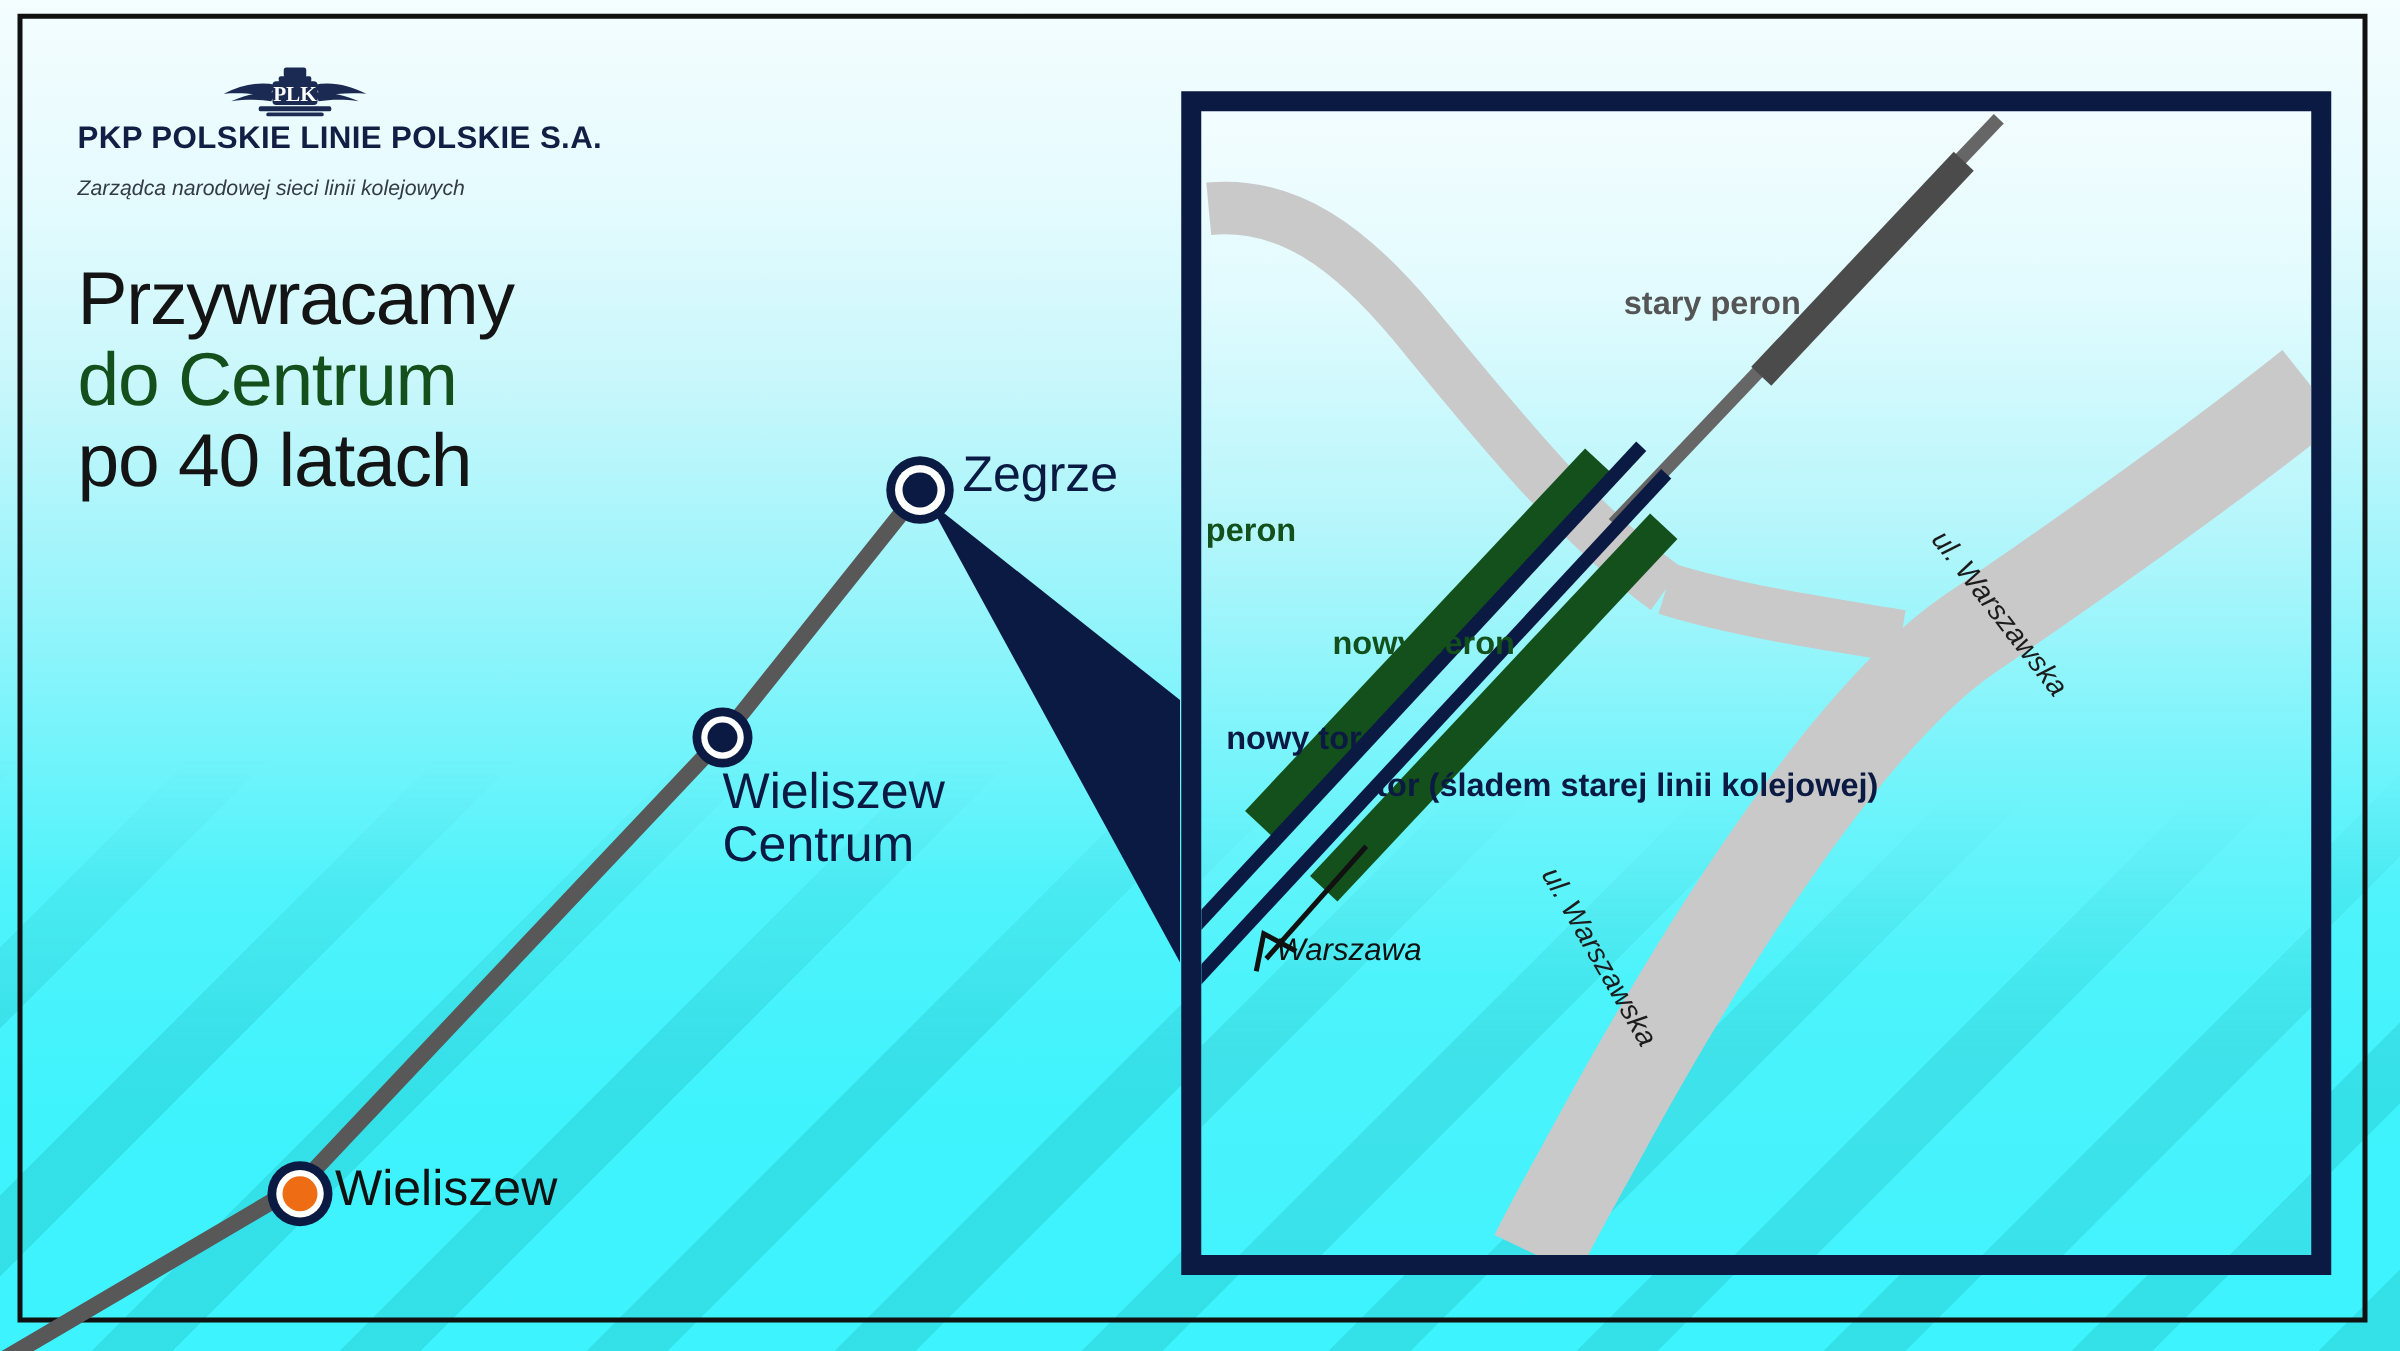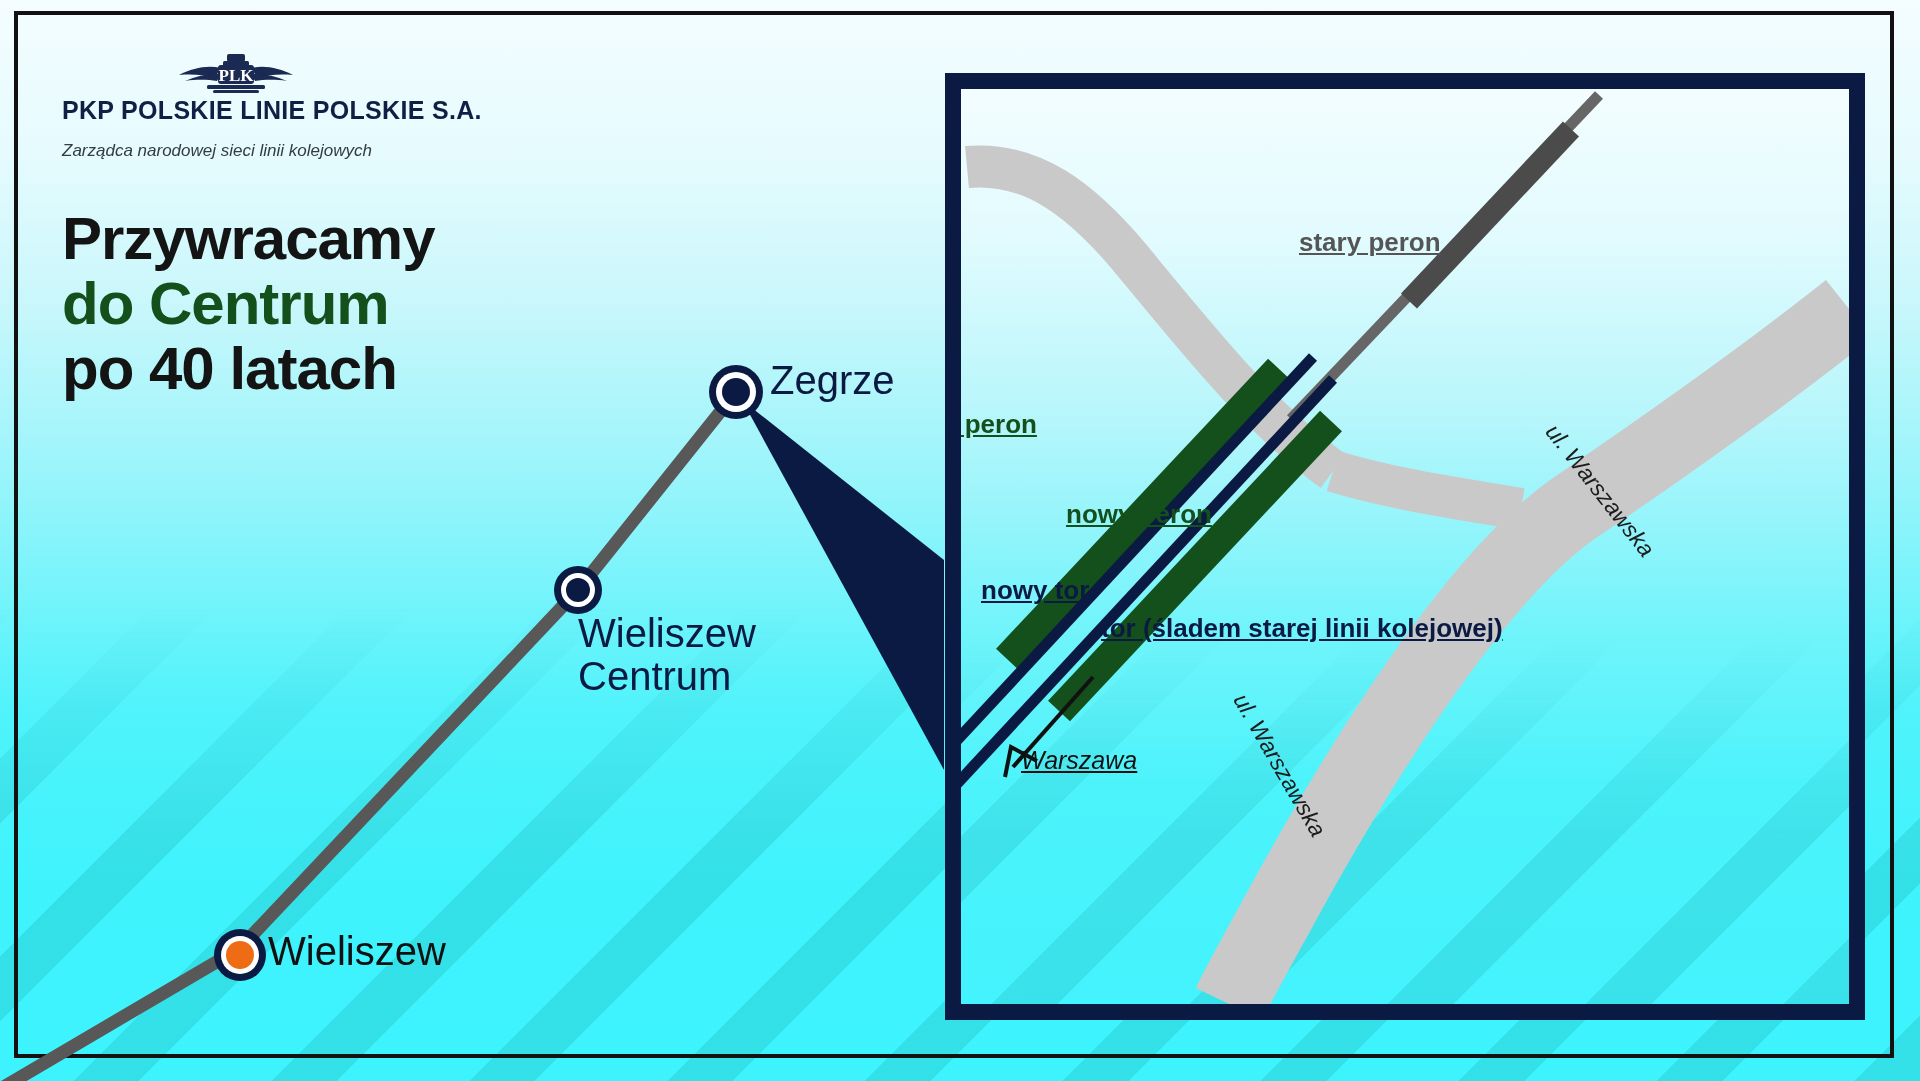--- a/index.html
+++ b/index.html
@@ -23,21 +23,21 @@
 
   
   .brand{position:absolute;left:62px;top:52px;width:470px;}
   .plk-logo{display:block;margin:0 0 2px 115px;}
   .brand-name{font-size:25px;font-weight:bold;color:#121f45;letter-spacing:0.3px;
     font-family:"Liberation Sans",sans-serif;white-space:nowrap;}
   .brand-tag{margin-top:16px;font-size:17px;font-style:italic;color:#333b45;
     font-family:"Liberation Sans",sans-serif;white-space:nowrap;}
 
   .headline{position:absolute;left:62px;top:207px;width:640px;
-    font-size:60px;line-height:1.08;font-weight:bold;letter-spacing:-1px;}
+    font-size:60px;line-height:1.08;font-weight:normal;letter-spacing:-1px;}
   .hl-black{color:#141414;display:block;}
   .hl-green{color:#14501c;display:block;}
 
   
   .route-svg{position:absolute;left:0;top:0;width:1920px;height:1081px;}
 
   .stop-label{position:absolute;font-family:"Liberation Sans",sans-serif;
     font-size:40px;white-space:nowrap;line-height:1.07;}
   .stop-zegrze{left:770px;top:359px;color:#0b1a42;}
   .stop-wcentrum{left:578px;top:612px;color:#0b1a42;}
@@ -50,21 +50,21 @@
   .inset-stripes{position:absolute;left:0;top:0;width:100%;height:100%;
     background:repeating-linear-gradient(-45deg,
       rgba(0,128,128,0.14) 0px,rgba(0,128,128,0.14) 46px,
       rgba(0,0,0,0) 46px,rgba(0,0,0,0) 140px);
     -webkit-mask-image:linear-gradient(to bottom,rgba(0,0,0,0) 0%,rgba(0,0,0,0) 60%,rgba(0,0,0,1) 82%,rgba(0,0,0,1) 100%);
     mask-image:linear-gradient(to bottom,rgba(0,0,0,0) 0%,rgba(0,0,0,0) 60%,rgba(0,0,0,1) 82%,rgba(0,0,0,1) 100%);}
 
   .inset-svg{position:absolute;left:0;top:0;width:888px;height:915px;}
 
   .ins-label{position:absolute;font-family:"Liberation Sans",sans-serif;
-    font-weight:bold;white-space:nowrap;text-decoration:underline;}
+    font-weight:bold;white-space:nowrap;}
   .lbl-stary{left:338px;top:138px;font-size:26px;color:#555555;}
   .lbl-peron1{left:-70px;top:320px;font-size:26px;color:#14501c;}
   .lbl-peron2{left:105px;top:410px;font-size:26px;color:#14501c;}
   .lbl-nowytor{left:20px;top:486px;font-size:26px;color:#0b1a42;}
   .lbl-torslad{left:140px;top:524px;font-size:26px;color:#0b1a42;}
   .lbl-warszawa{left:60px;top:657px;font-size:25px;font-weight:normal;font-style:italic;color:#111111;}
 
   .street-label{position:absolute;font-family:"Liberation Sans",sans-serif;
     font-size:23px;font-style:italic;color:#1c1c1c;white-space:nowrap;
     transform-origin:left top;}

